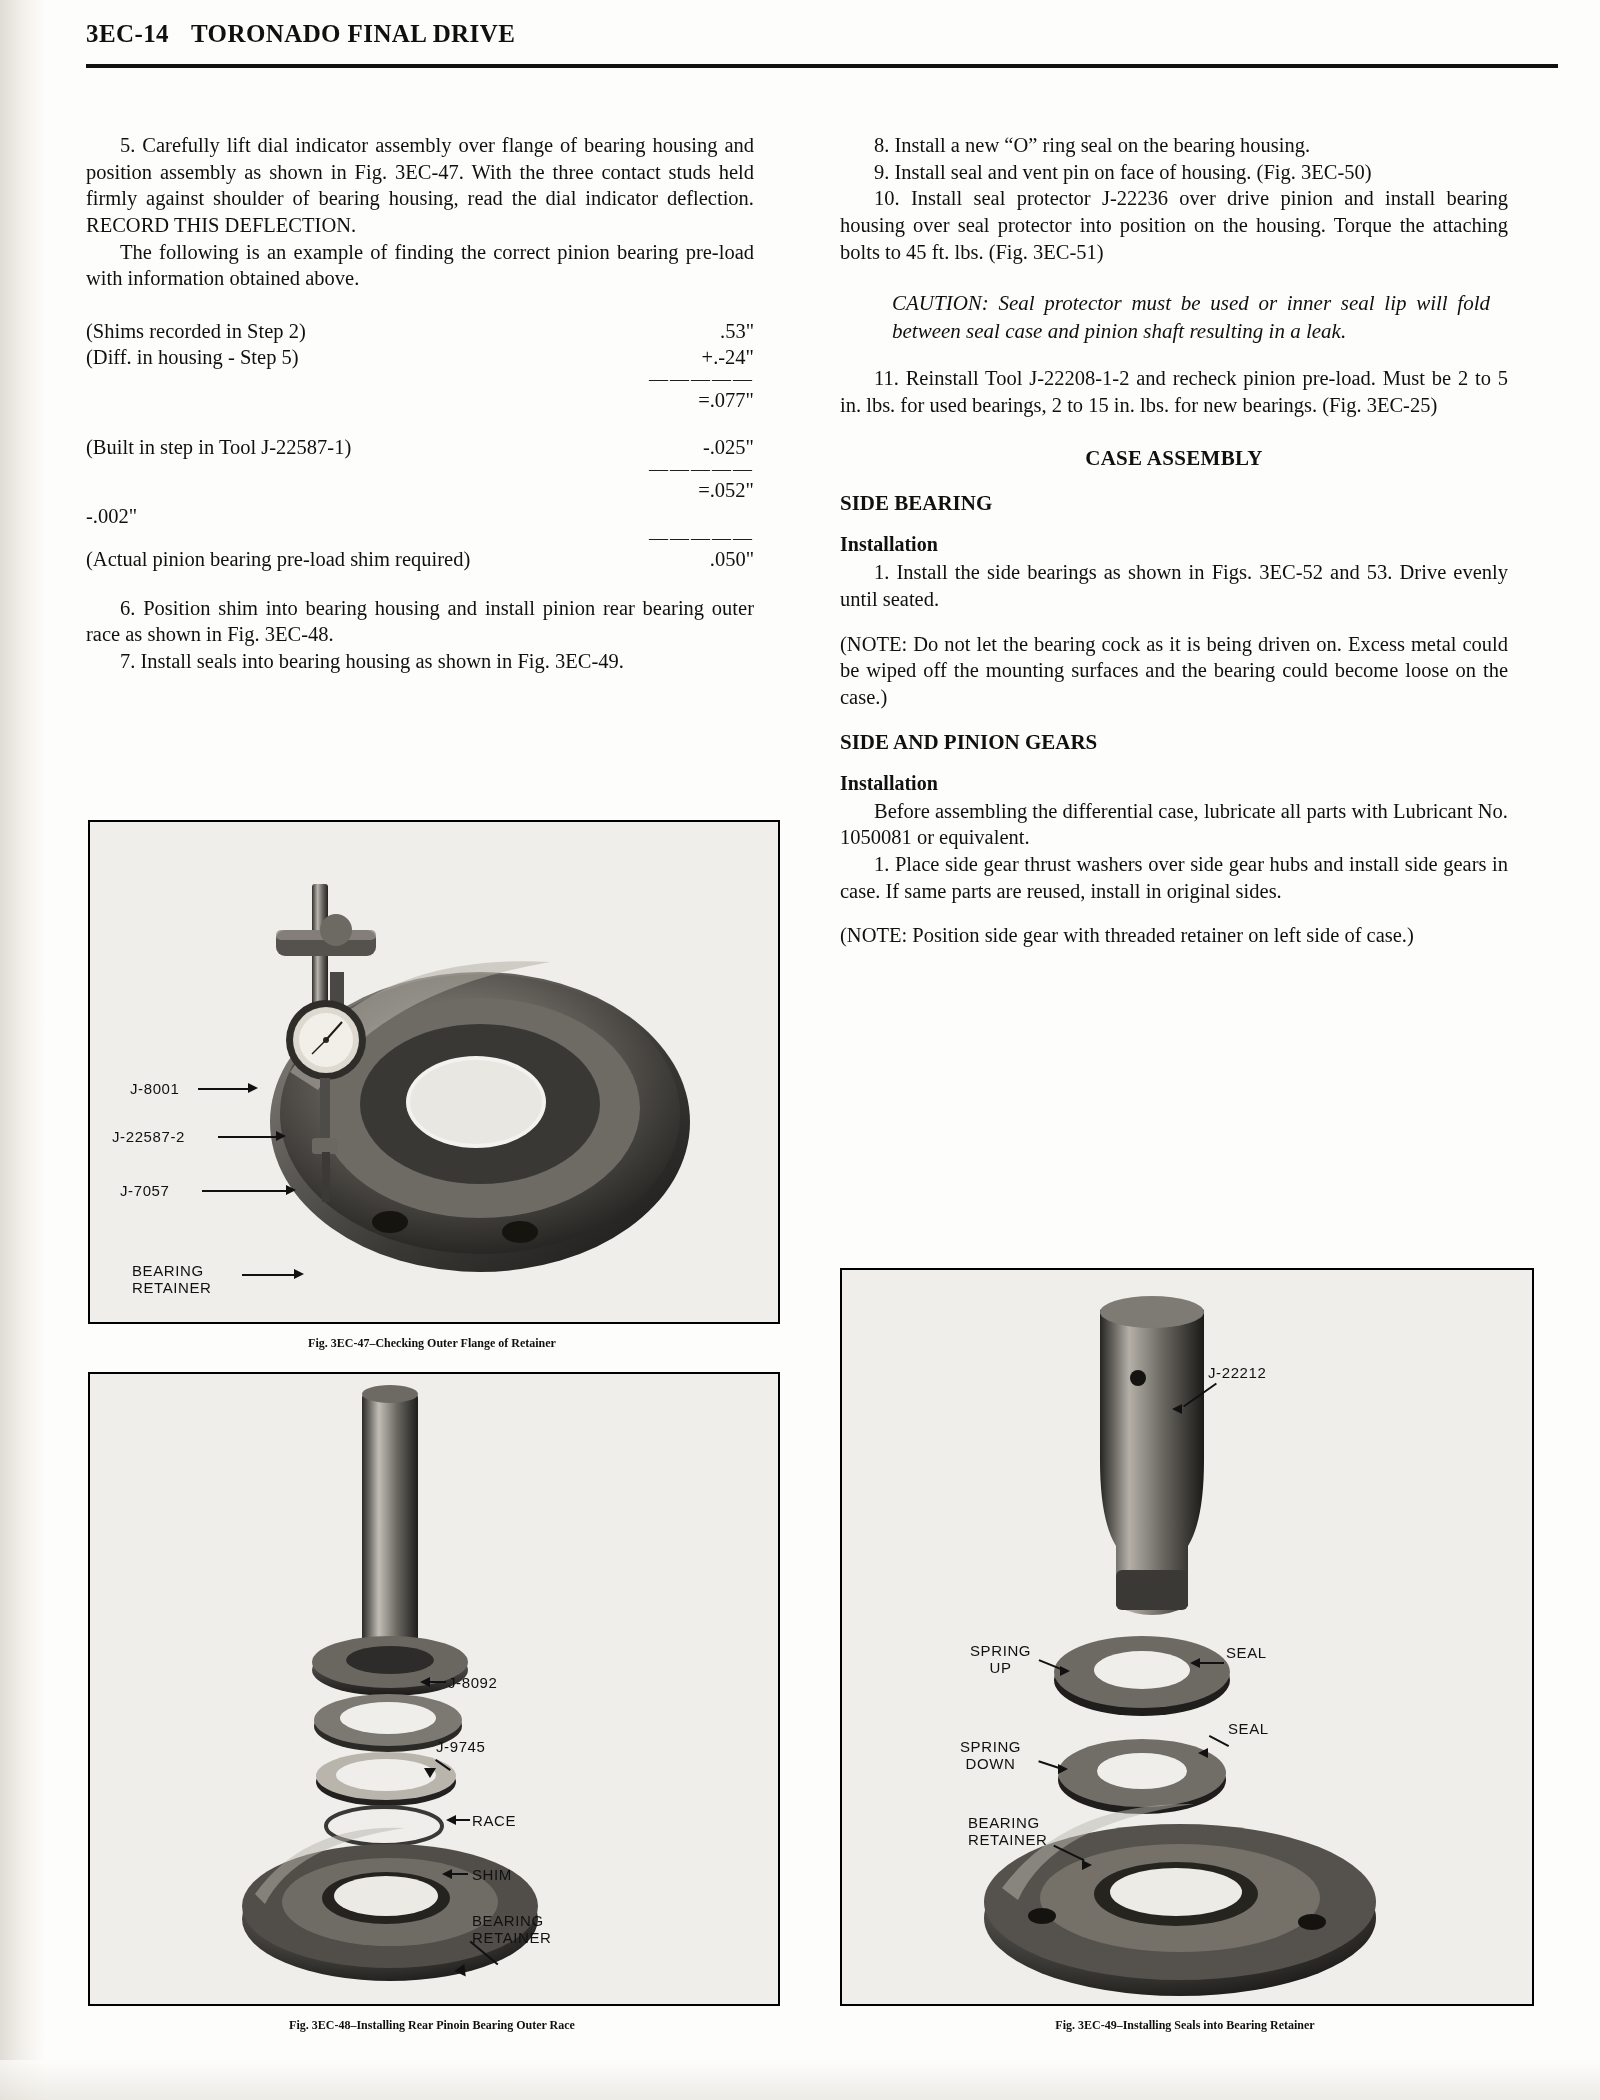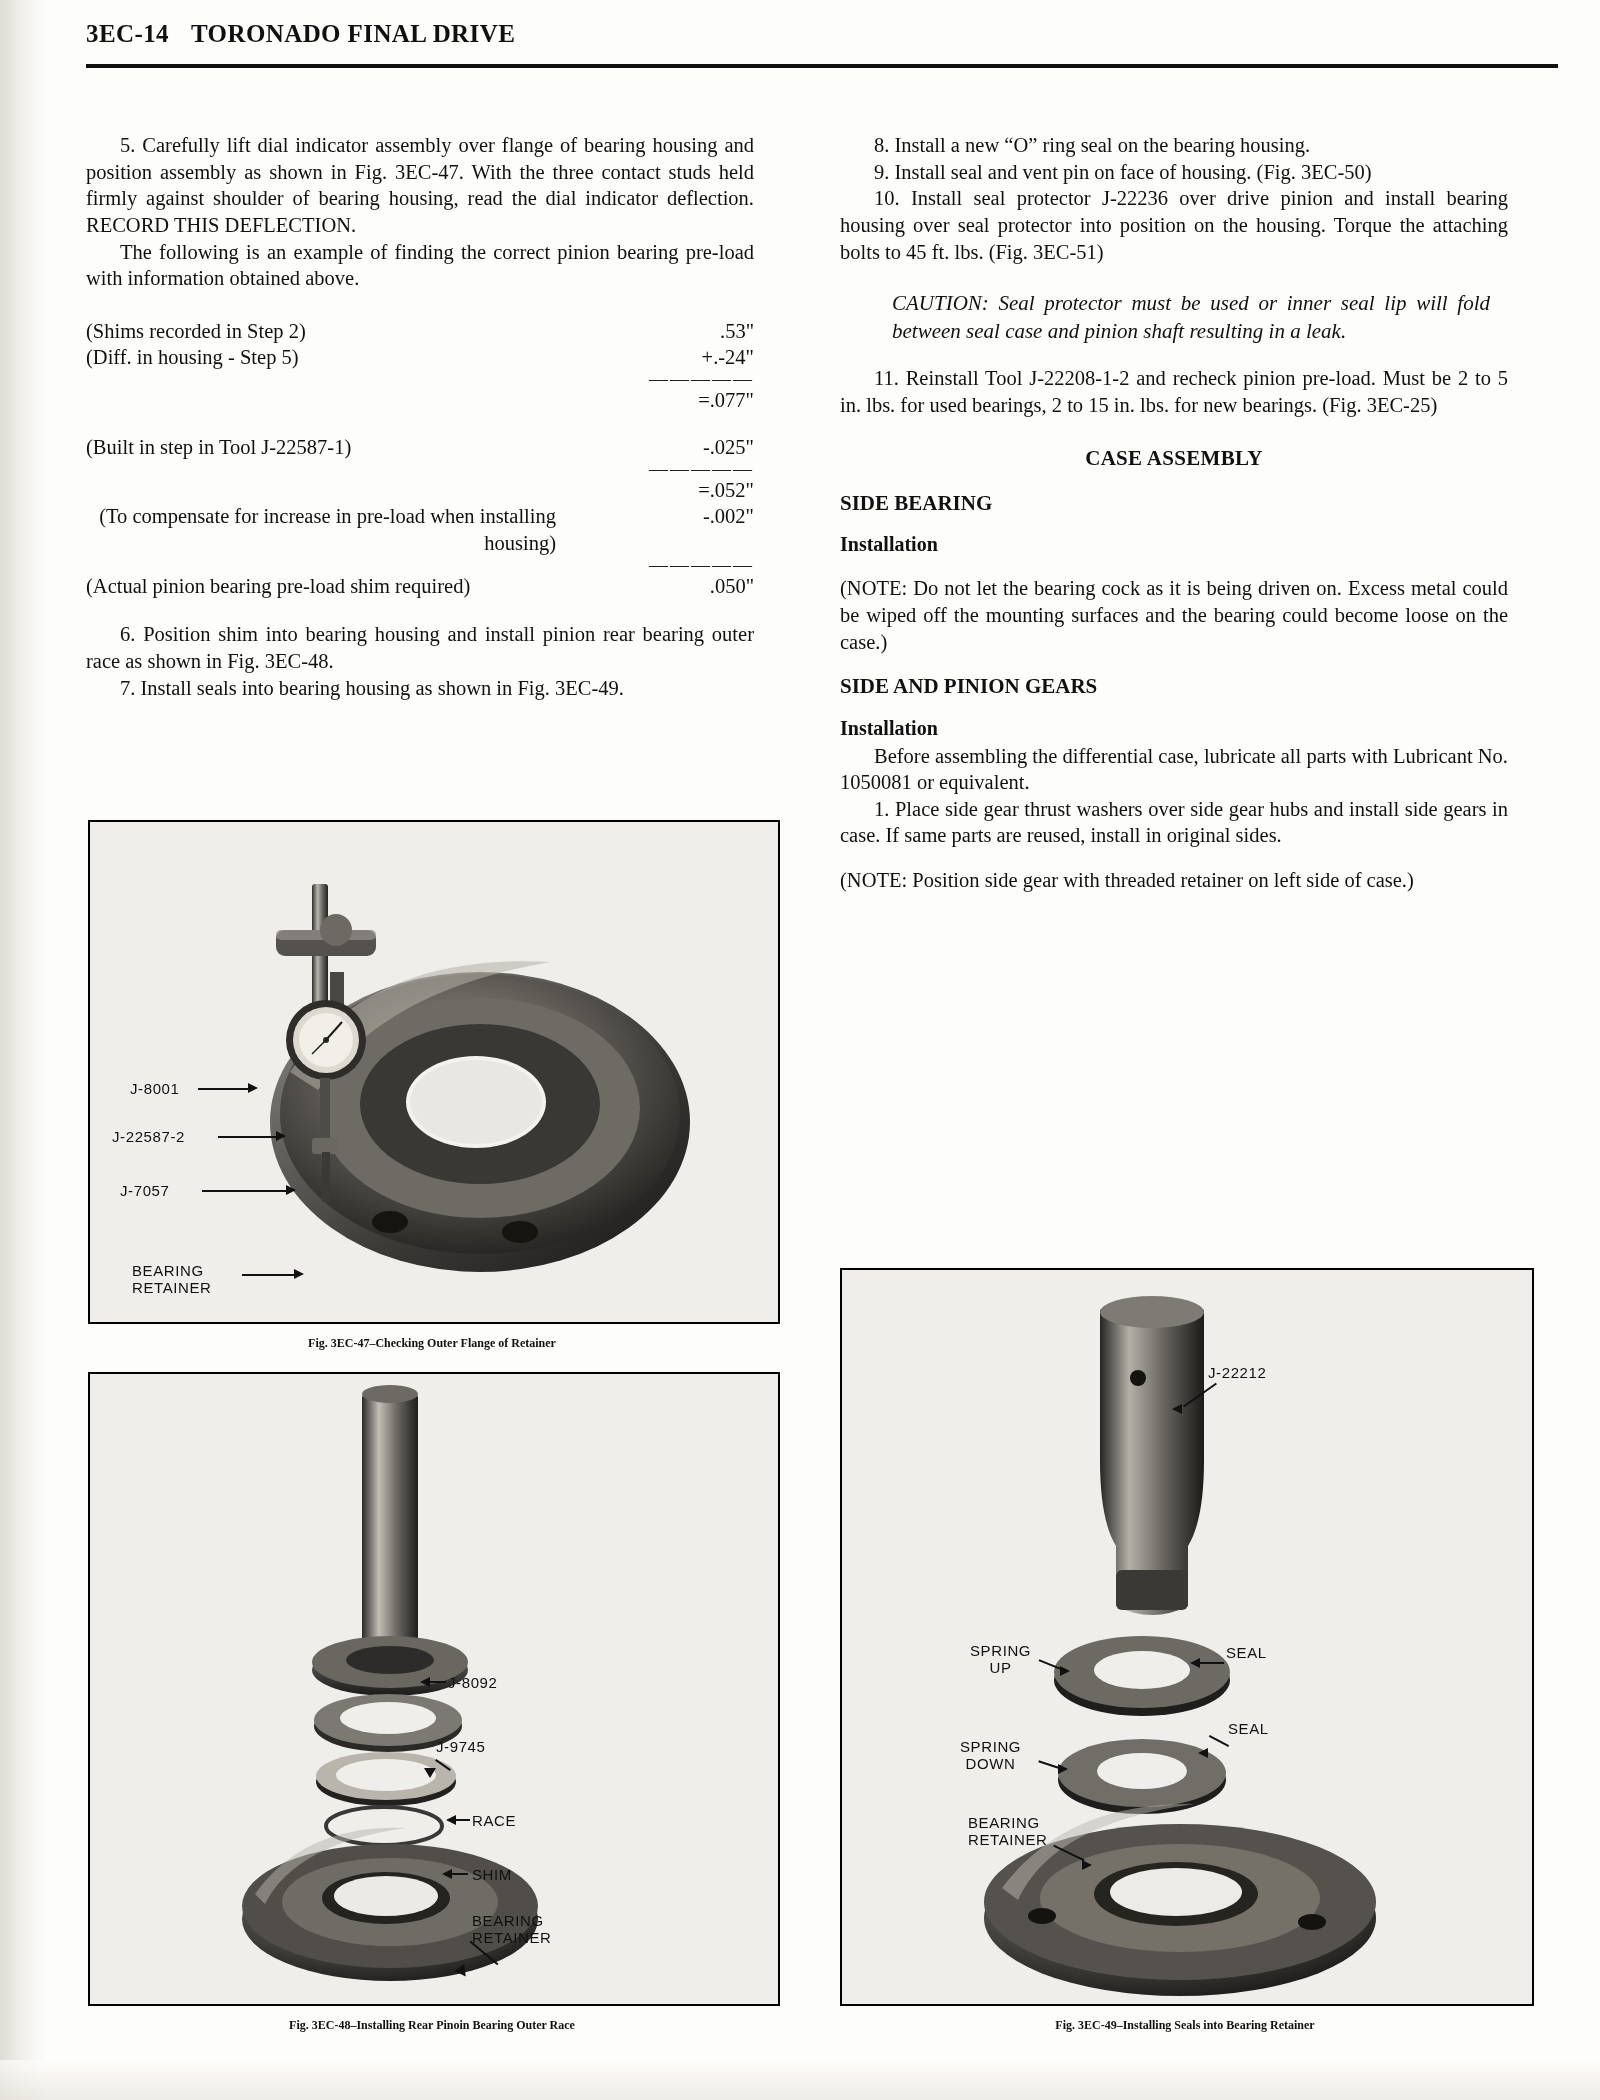--- a/index.html
+++ b/index.html
@@ -197,21 +197,20 @@
       <div class="calc-row">
         <span class="label">(Built in step in Tool J-22587-1)</span>
         <span class="value">-.025"</span>
       </div>
       <div class="calc-dash">—————</div>
       <div class="calc-row">
         <span class="label"></span>
         <span class="value">=.052"</span>
       </div>
       <div class="calc-row">
-        <span class="label" style="max-width:470px">(To compensate for increase in pre-load when installing housing)</span>
         <span class="value">-.002"</span>
       </div>
       <div class="calc-dash">—————</div>
       <div class="calc-row">
         <span class="label">(Actual pinion bearing pre-load shim required)</span>
         <span class="value">.050"</span>
       </div>
     </div>
 
     <p class="indent">6. Position shim into bearing housing and install pinion rear bearing outer race as shown in Fig. 3EC-48.</p>
@@ -223,20 +222,21 @@
     <p class="indent">9. Install seal and vent pin on face of housing. (Fig. 3EC-50)</p>
     <p class="indent">10. Install seal protector J-22236 over drive pinion and install bearing housing over seal protector into position on the housing. Torque the attaching bolts to 45 ft. lbs. (Fig. 3EC-51)</p>
 
     <div class="caution">CAUTION: Seal protector must be used or inner seal lip will fold between seal case and pinion shaft resulting in a leak.</div>
 
     <p class="indent">11. Reinstall Tool J-22208-1-2 and recheck pinion pre-load. Must be 2 to 5 in. lbs. for used bearings, 2 to 15 in. lbs. for new bearings. (Fig. 3EC-25)</p>
 
     <div class="centerhead">CASE ASSEMBLY</div>
     <div class="subhead">SIDE BEARING</div>
     <div class="subhead2">Installation</div>
+    <p class="indent">1. Install the side bearings as shown in Figs. 3EC-52 and 53. Drive evenly until seated.</p>
     <p class="note">(NOTE: Do not let the bearing cock as it is being driven on. Excess metal could be wiped off the mounting surfaces and the bearing could become loose on the case.)</p>
 
     <div class="subhead">SIDE AND PINION GEARS</div>
     <div class="subhead2">Installation</div>
     <p class="indent">Before assembling the differential case, lubricate all parts with Lubricant No. 1050081 or equivalent.</p>
     <p class="indent">1. Place side gear thrust washers over side gear hubs and install side gears in case. If same parts are reused, install in original sides.</p>
     <p class="note">(NOTE: Position side gear with threaded retainer on left side of case.)</p>
   </div>
 
   <div class="figbox" style="left:88px; top:820px; width:688px; height:500px; background:#efeeea;">

